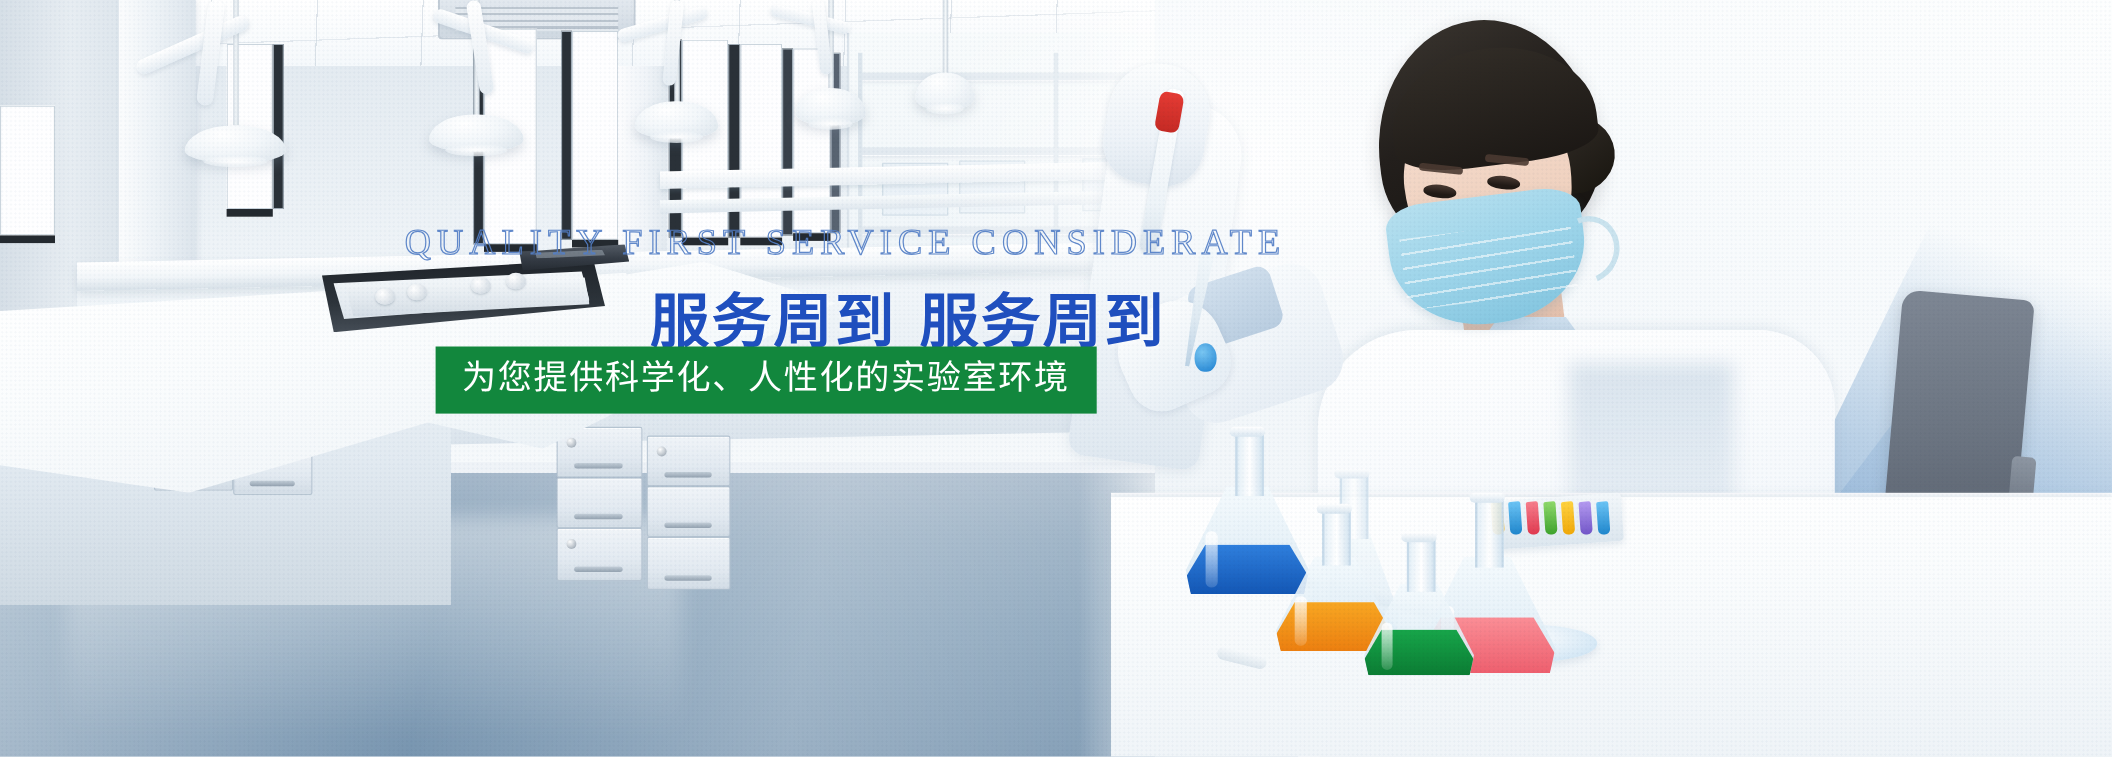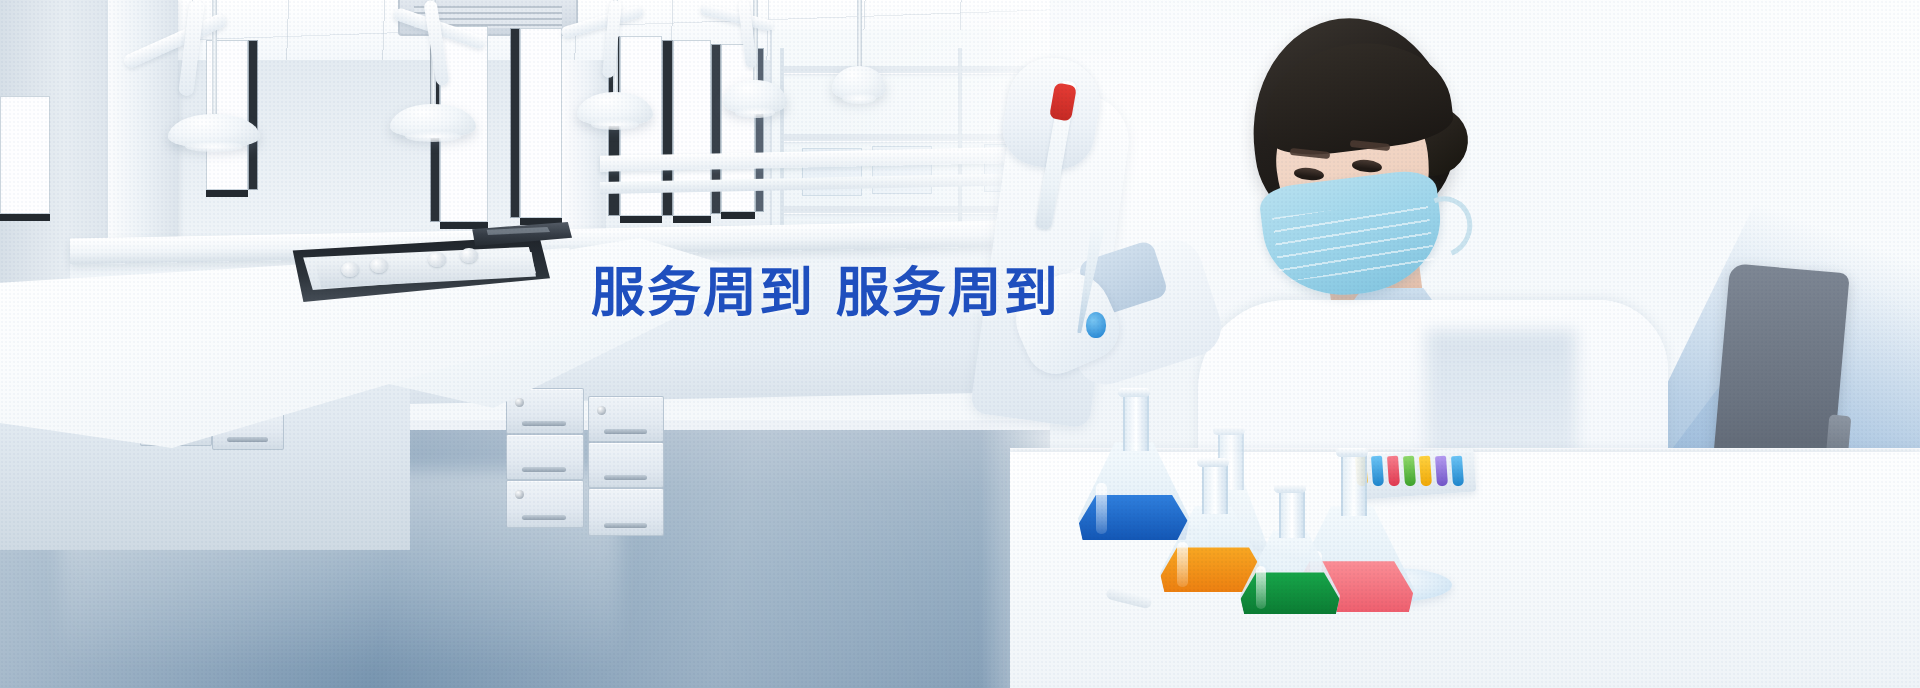--- a/index.html
+++ b/index.html
@@ -815,18 +815,22 @@
           <div class="shine"></div>
         </div>
       <div class="neck"></div>
         <div class="lip"></div>
     </div>
 
     <div class="halftone"></div>
   </div>
 
   <div class="overlay">
+    <div class="eyebrow">QUALITY FIRST SERVICE CONSIDERATE</div>
 
     <div class="headline">服务周到 服务周到</div>
 
+    <div class="sub-banner">
+      <span class="sub-text">为您提供科学化、人性化的实验室环境</span>
+    </div>
   </div>
 
 </div>
 
 </body></html>

